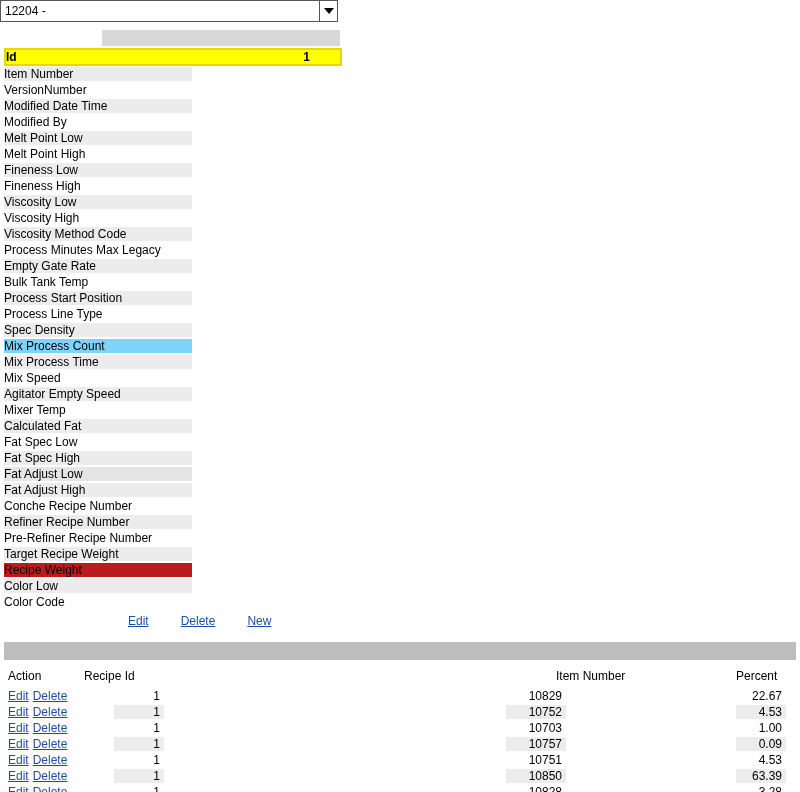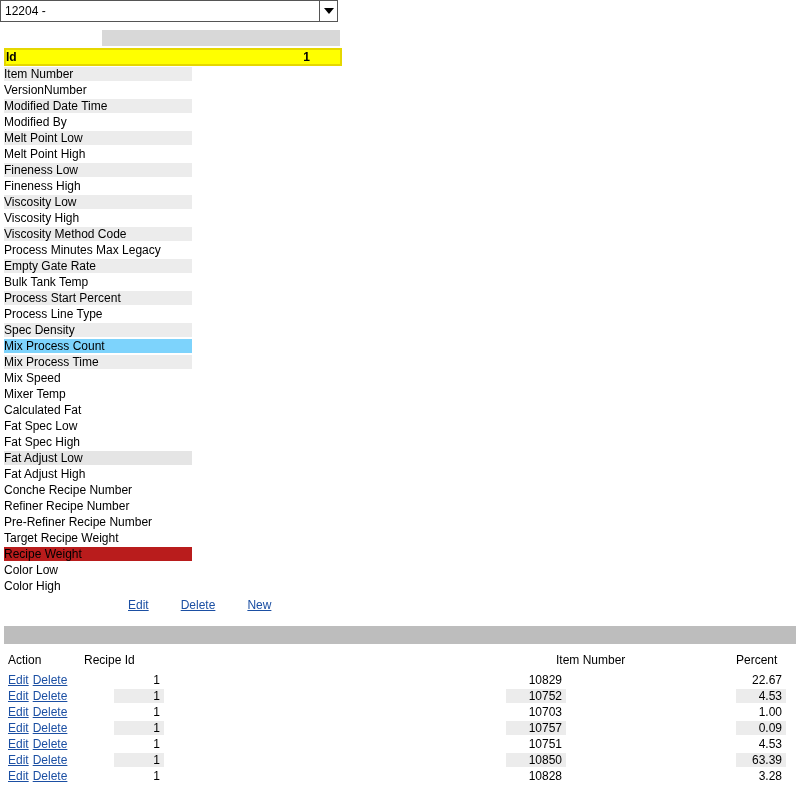--- a/index.html
+++ b/index.html
@@ -170,38 +170,41 @@
       <div class="detail-row">
         <div class="detail-label" style="background: rgb(255, 255, 255);">Process Minutes Max Legacy</div>
       </div>
       <div class="detail-row">
         <div class="detail-label">Empty Gate Rate</div>
       </div>
       <div class="detail-row">
         <div class="detail-label" style="background: rgb(255, 255, 255);">Bulk Tank Temp</div>
       </div>
       <div class="detail-row">
-        <div class="detail-label">Process Start Percent</div>
+        <div class="detail-label">Process Start Position</div>
       </div>
       <div class="detail-row">
         <div class="detail-label" style="background: rgb(255, 255, 255);">Process Line Type</div>
       </div>
       <div class="detail-row">
         <div class="detail-label">Spec Density</div>
       </div>
       <div class="detail-row">
         <div class="detail-label" style="background: #7dd3fc;">Mix Process Count</div>
       </div>
       <div class="detail-row">
         <div class="detail-label">Mix Process Time</div>
       </div>
       <div class="detail-row">
         <div class="detail-label" style="background: rgb(255, 255, 255);">Mix Speed</div>
       </div>
       <div class="detail-row">
+        <div class="detail-label">Agitator Empty Speed</div>
+      </div>
+      <div class="detail-row">
         <div class="detail-label" style="background: rgb(255, 255, 255);">Mixer Temp</div>
       </div>
       <div class="detail-row">
         <div class="detail-label">Calculated Fat</div>
       </div>
       <div class="detail-row">
         <div class="detail-label" style="background: rgb(255, 255, 255);">Fat Spec Low</div>
       </div>
       <div class="detail-row">
         <div class="detail-label">Fat Spec High</div>
@@ -224,21 +227,21 @@
       <div class="detail-row">
         <div class="detail-label">Target Recipe Weight</div>
       </div>
       <div class="detail-row">
         <div class="detail-label" style="background: #b91c1c;">Recipe Weight</div>
       </div>
       <div class="detail-row">
         <div class="detail-label">Color Low</div>
       </div>
       <div class="detail-row">
-        <div class="detail-label" style="background: rgb(255, 255, 255);">Color High</div>
+        <div class="detail-label" style="background: rgb(255, 255, 255);">Color Code</div>
       </div>
     </div>
 </div>
 
 <div class="actions">
   <span class="link">Edit</span>
   <span class="link">Delete</span>
   <span class="link">New</span>
 </div>
 

